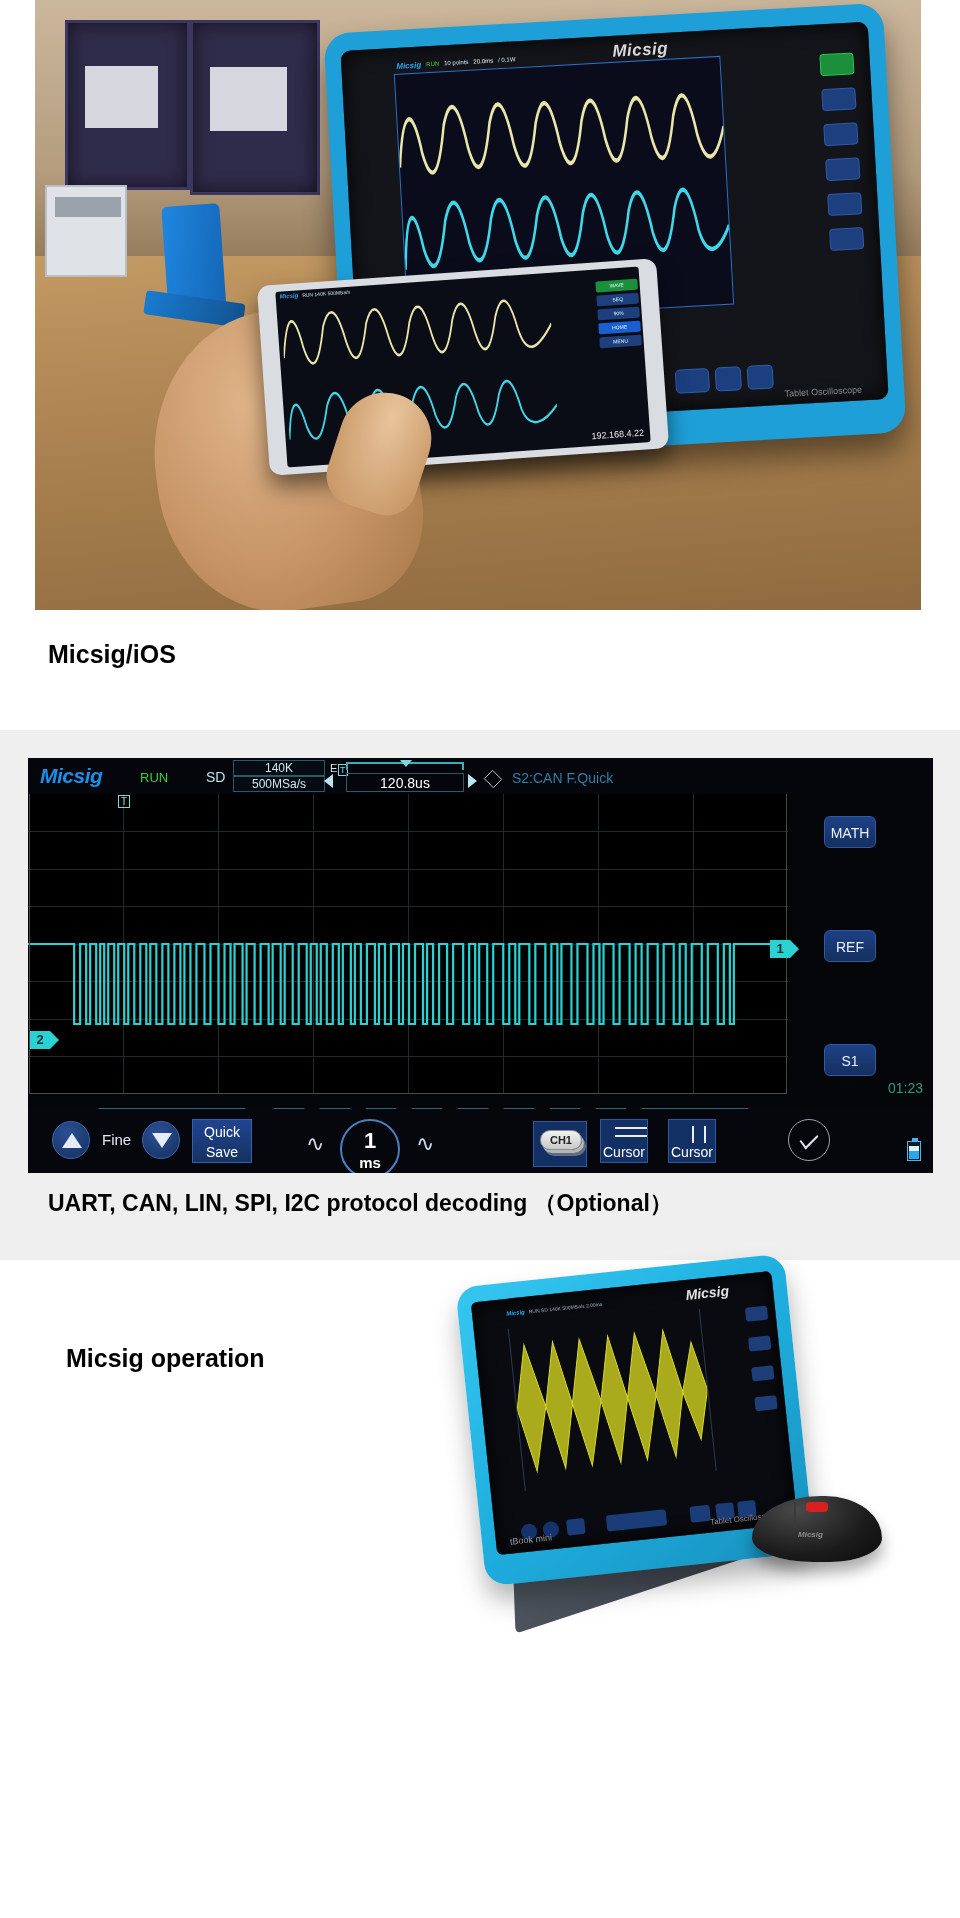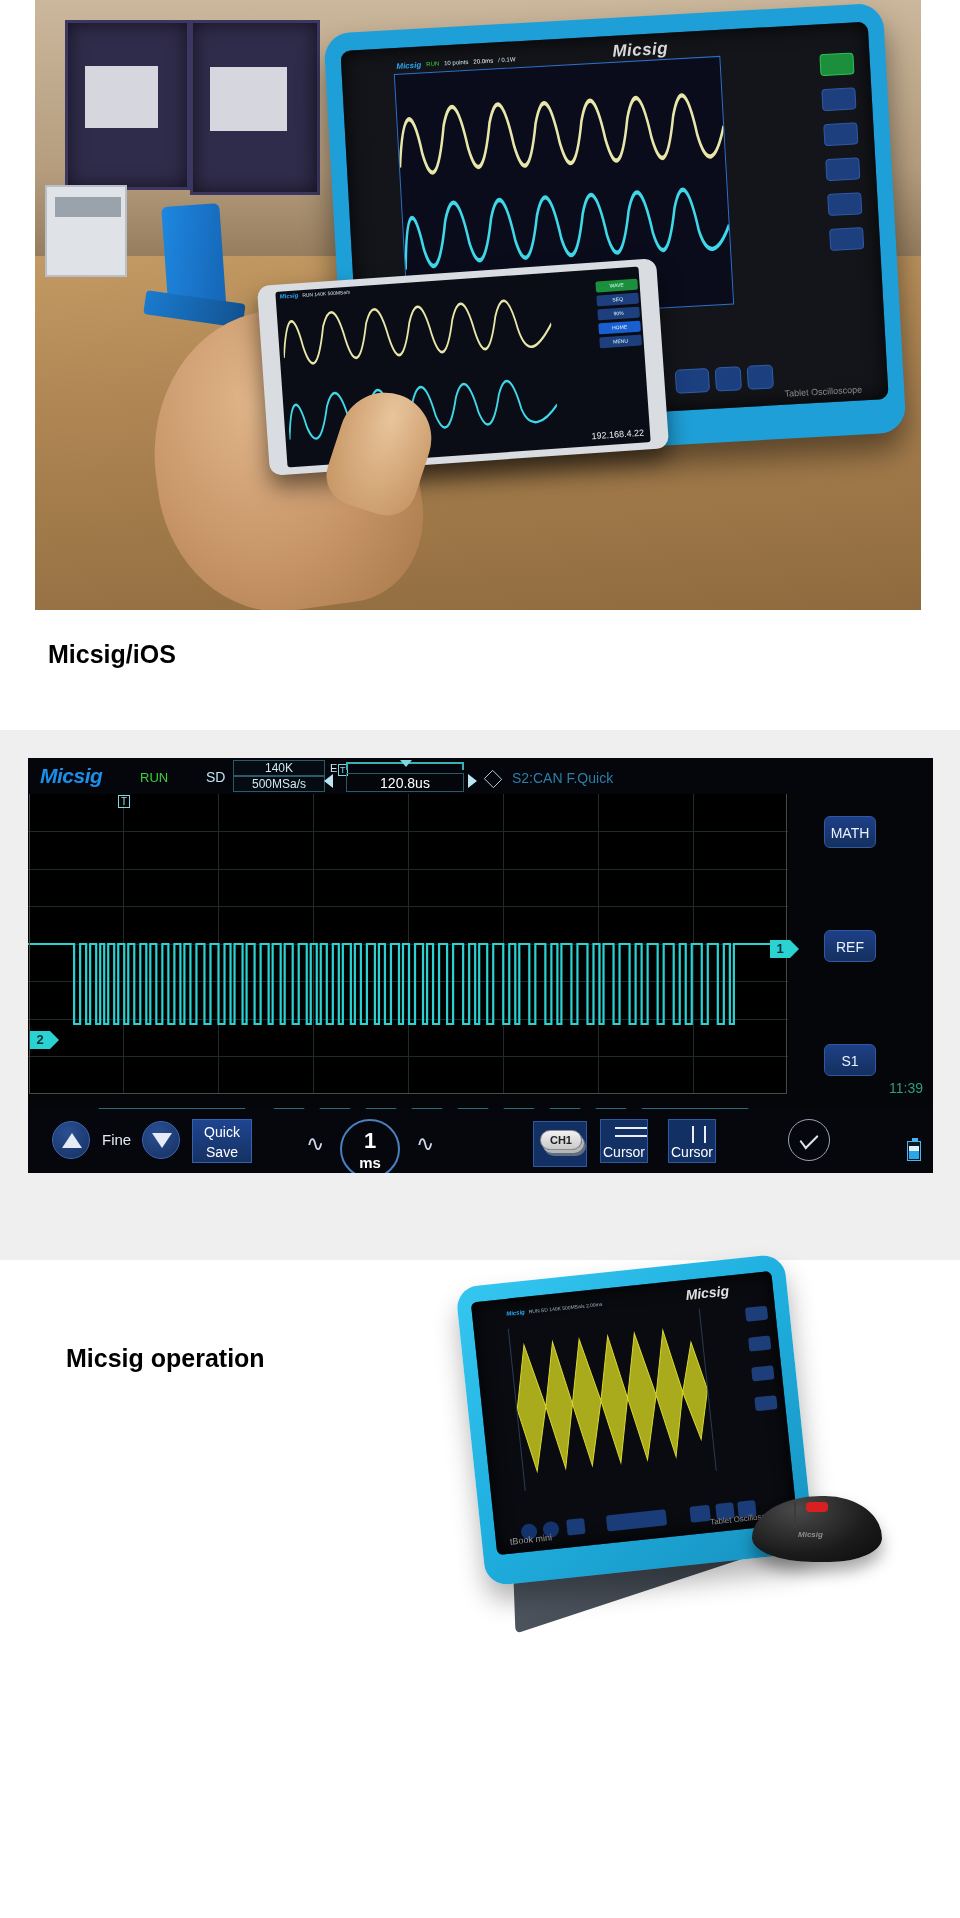--- a/index.html
+++ b/index.html
@@ -525,21 +525,21 @@
       <div class="sbtn s2 active">
         <div style="line-height:18px;">S2</div>
         <div style="line-height:18px;">CAN</div>
       </div>
       <div class="s2-info">
         <div>1.56V</div>
         <div>CAN_L</div>
         <div>500.0k</div>
       </div>
     </div>
-    <div class="sc-time">11:39</div>
+    <div class="sc-time">01:23</div>
 
     <div class="sc-bottom">
       <div class="rnd-btn" style="left:24px;top:12px;">
         <div class="tri up"></div>
       </div>
       <div class="fine-lbl">Fine</div>
       <div class="rnd-btn" style="left:114px;top:12px;">
         <div class="tri dn"></div>
       </div>
       <div class="qs-btn">
@@ -573,20 +573,24 @@
           <i></i><i></i>
         </div>
         <div class="cur-lbl">Cursor</div>
       </div>
 
       <div class="chev-btn"></div>
       <div class="batt"></div>
     </div>
   </div>
 
+  <div class="cap-proto">
+    <span>UART, CAN, LIN, SPI, I2C protocol decoding</span>
+    <span class="opt">（Optional）</span>
+  </div>
 </div>
 
 <div class="sec-mouse">
   <div class="mo-title">Micsig operation</div>
 
   <div class="prod">
     <div class="prod-stand"></div>
     <div class="prod-case">
       <div class="prod-screen">
         <div class="prod-brand">Micsig</div>

